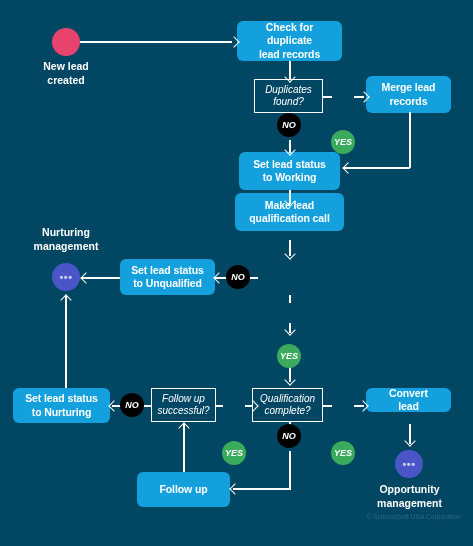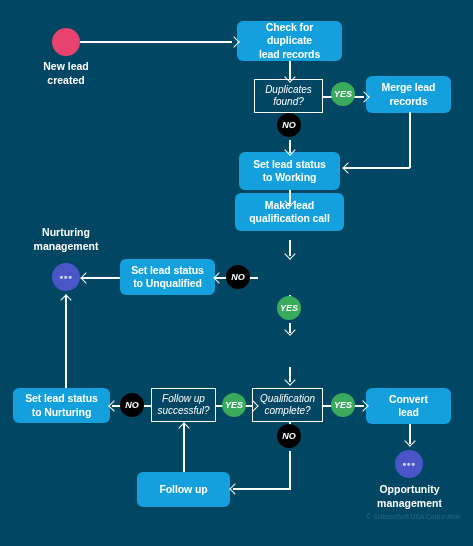--- a/index.html
+++ b/index.html
@@ -54,21 +54,21 @@
     border-radius: 50%;
     color: #ffffff;
     font-size: 9px;
     font-style: italic;
     font-weight: bold;
     display: flex;
     align-items: center;
     justify-content: center;
     z-index: 6;
   }
-  .badge.yes { background: #3aab5c; }
+  .badge.yes { background: #3aab5c; margin-top: 48px; }
   .badge.no  { background: #000000; }
   
   .dot {
     position: absolute;
     border-radius: 50%;
     z-index: 6;
   }
   .dot.pink { background: #e8436f; }
   .dot.purple {
     background: #4a56c8;
@@ -246,21 +246,21 @@
   </div>
 
 
   <div class="node" style="left:13px; top:388px; width:97px; height:35px;">
     <div>
       <span>Set lead status</span><br>
       <span>to Nurturing</span>
     </div>
   </div>
 
-  <div class="node" style="left:366px; top:388px; width:85px; height:36px;">
+  <div class="node" style="left:366px; top:388px; width:85px; height:24px;">
     <div>
       <span>Convert</span><br>
       <span>lead</span>
     </div>
   </div>
 
   <div class="node" style="left:137px; top:472px; width:93px; height:35px;">
     <div>
       <span>Follow up</span>
     </div>

